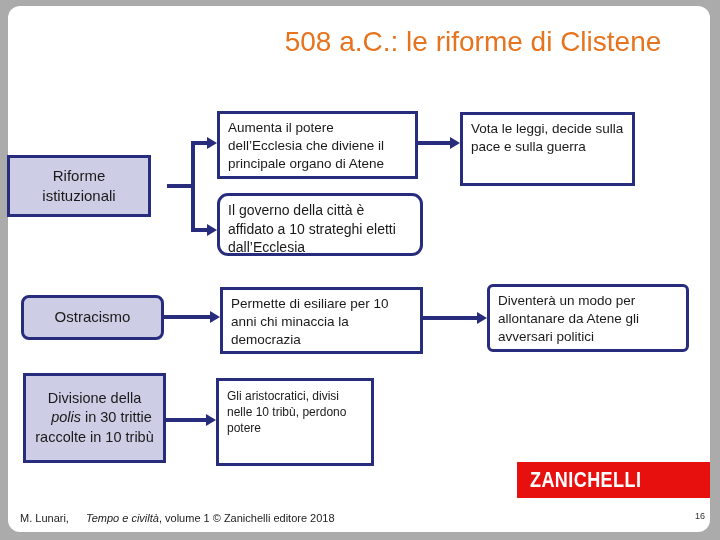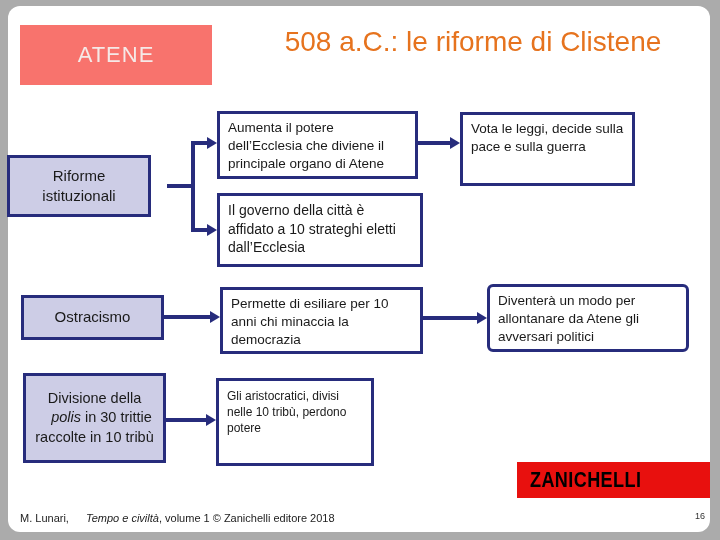--- a/index.html
+++ b/index.html
@@ -27,53 +27,50 @@
   
   .nbox{border:3px solid #272c7c;color:#1a1a1a;background:#ffffff;}
   .src{
     background:#cdcde6;display:flex;align-items:center;justify-content:center;
     text-align:center;font-size:15px;line-height:1.35;padding:2px 6px;
   }
   .fx{font-size:13.5px;line-height:1.33;padding:5px 8px;}
   .box-riforme{left:7px;top:155px;width:144px;height:62px;}
   .box-aumenta{left:217px;top:111px;width:201px;height:68px;}
   .box-vota{left:460px;top:112px;width:175px;height:74px;}
-  .box-governo{left:217px;top:193px;width:206px;height:74px;font-size:14px;}
-  .box-ostracismo{left:21px;top:295px;width:143px;height:45px;}
+  .box-governo{left:217px;top:193px;width:206px;height:63px;font-size:14px;border-radius:11px;}
+  .box-ostracismo{left:21px;top:295px;width:143px;height:45px;border-radius:8px;}
   .box-permette{left:220px;top:287px;width:203px;height:67px;}
   .box-diventera{left:487px;top:284px;width:202px;height:68px;border-radius:6px;}
   .box-divisione{left:23px;top:373px;width:143px;height:90px;font-size:14.5px;}
   .box-aristocratici{left:216px;top:378px;width:158px;height:88px;font-size:12px;padding:8px;}
   
   .line{background:#272c7c;}
   .head{
     width:0;height:0;
     border-top:6px solid transparent;border-bottom:6px solid transparent;
     border-left:10px solid #272c7c;
   }
   
   .logo{
     left:517px;top:462px;width:193px;height:36px;
-    background:#e8100e;color:#000000;display:flex;align-items:center;
+    background:#e8100e;color:#ffffff;display:flex;align-items:center;
     font-size:22px;font-weight:700;padding-left:13px;
   }
   .logo span{transform:scaleX(0.82);transform-origin:left center;letter-spacing:0.5px;}
   .credit{left:20px;top:512px;font-size:11px;color:#222222;white-space:nowrap;}
   .pagenum{left:690px;top:511px;width:20px;font-size:9px;color:#333333;text-align:center;}
   .it{font-style:italic;margin-left:14px;}
 </style>
 </head>
 <body>
 
 <div class="page">
   <div class="slide"></div>
 
-  <div class="abs badge">
-    <span>ATENE</span>
-  </div>
   <div class="abs title">508 a.C.: le riforme di Clistene</div>
 
   <div class="abs nbox src box-riforme">
     <span>Riforme istituzionali</span>
   </div>
   <div class="abs nbox fx box-aumenta">Aumenta il potere dell’Ecclesia che diviene il principale organo di Atene</div>
   <div class="abs nbox fx box-vota">Vota le leggi, decide sulla pace e sulla guerra</div>
   <div class="abs nbox fx box-governo">Il governo della città è affidato a 10 strateghi eletti dall’Ecclesia</div>
 
   <div class="abs nbox src box-ostracismo">

